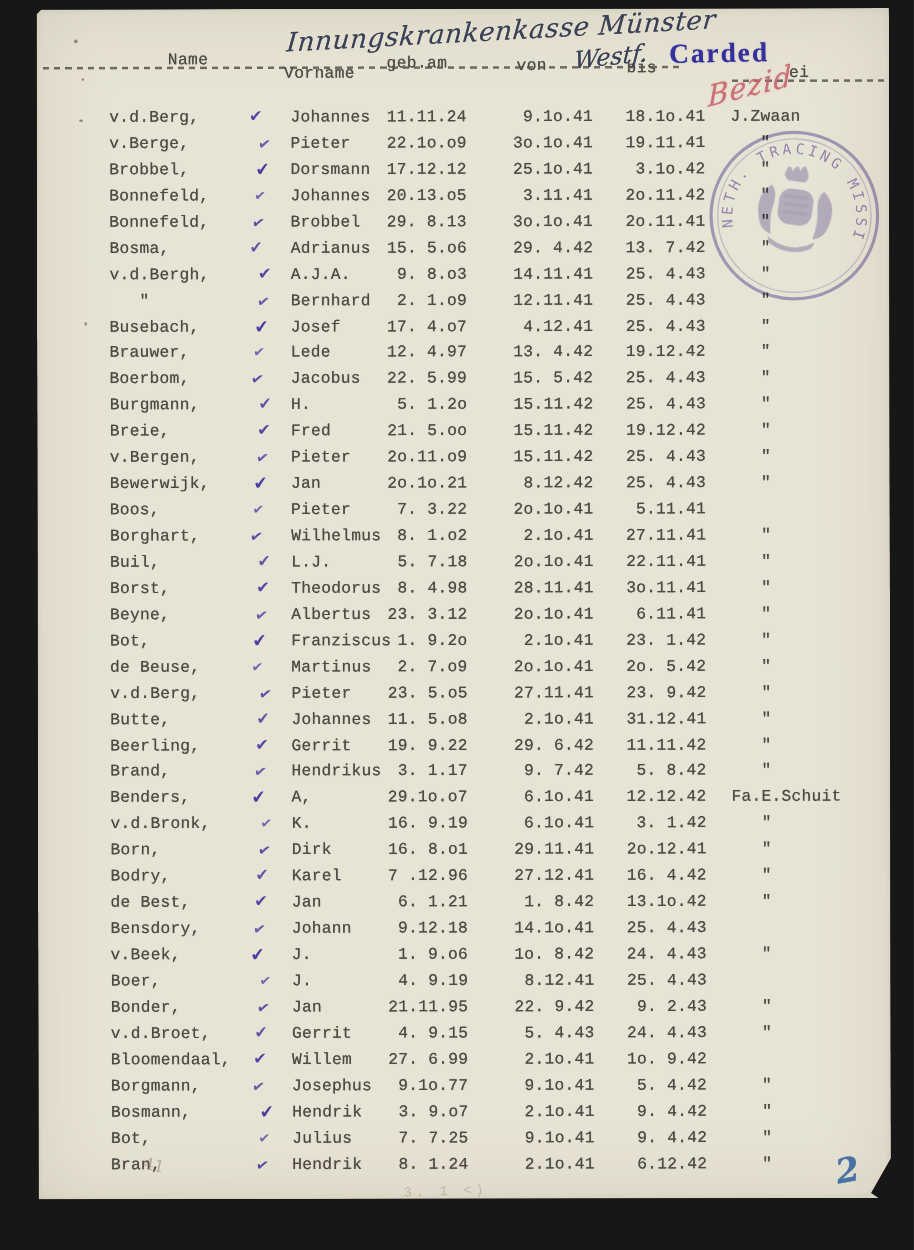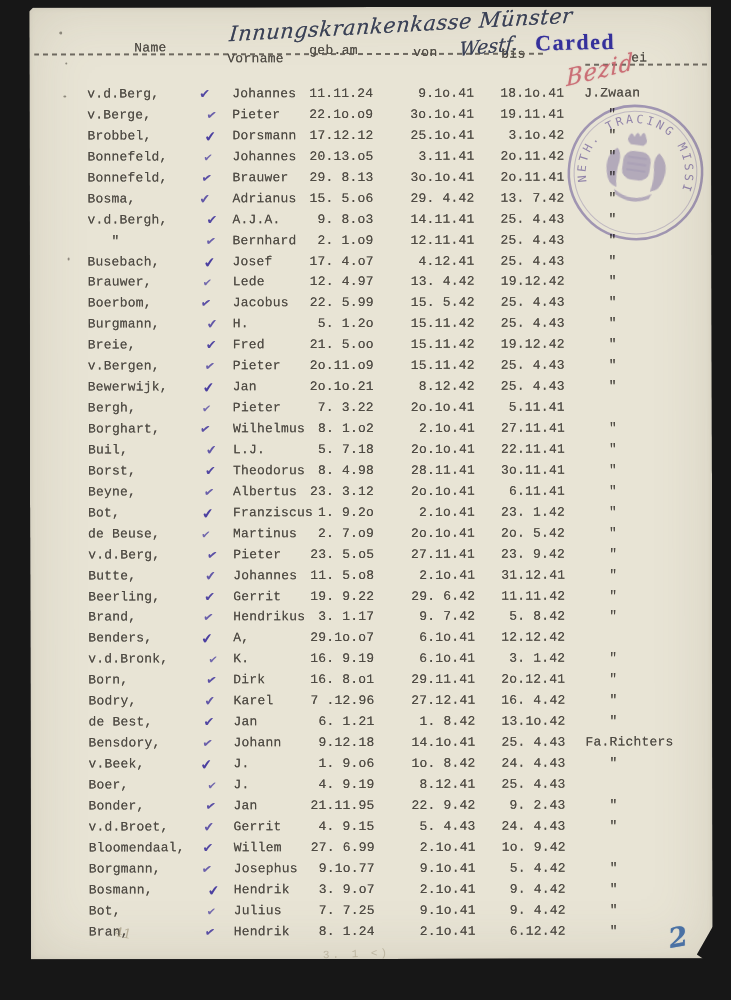--- a/index.html
+++ b/index.html
@@ -113,21 +113,21 @@
         <div class="cell c-check"><span style="font-size: 11px; opacity: 0.75; transform: rotate(4deg); margin-left: -1px;">✔</span></div>
         <div class="cell type c-vorname">Johannes</div>
         <div class="cell type c-geb">20.13.o5</div>
         <div class="cell type c-von">3.11.41</div>
         <div class="cell type c-bis">2o.11.42</div>
         <div class="cell type c-bei ditto">"</div>
       </div>
       <div class="row">
         <div class="cell type c-name">Bonnefeld,</div>
         <div class="cell c-check"><span style="font-size: 12px; opacity: 0.9; transform: rotate(10deg); margin-left: -4px;">✔</span></div>
-        <div class="cell type c-vorname">Brauwer</div>
+        <div class="cell type c-vorname">Brobbel</div>
         <div class="cell type c-geb">29. 8.13</div>
         <div class="cell type c-von">3o.1o.41</div>
         <div class="cell type c-bis">2o.11.41</div>
         <div class="cell type c-bei ditto">"</div>
       </div>
       <div class="row">
         <div class="cell type c-name">Bosma,</div>
         <div class="cell c-check"><span style="font-size: 13px; opacity: 0.85; transform: rotate(-4deg); margin-left: -7px;">✔</span></div>
         <div class="cell type c-vorname">Adrianus</div>
         <div class="cell type c-geb">15. 5.o6</div>
@@ -210,21 +210,21 @@
       <div class="row">
         <div class="cell type c-name">Bewerwijk,</div>
         <div class="cell c-check"><span style="font-size: 14px; opacity: 1; transform: rotate(-6deg); margin-left: -2px;">✔</span></div>
         <div class="cell type c-vorname">Jan</div>
         <div class="cell type c-geb">2o.1o.21</div>
         <div class="cell type c-von">8.12.42</div>
         <div class="cell type c-bis">25. 4.43</div>
         <div class="cell type c-bei ditto">"</div>
       </div>
       <div class="row">
-        <div class="cell type c-name">Bergh,</div>
+        <div class="cell type c-name">Boos,</div>
         <div class="cell c-check"><span style="font-size: 11px; opacity: 0.75; transform: rotate(4deg); margin-left: -5px;">✔</span></div>
         <div class="cell type c-vorname">Pieter</div>
         <div class="cell type c-geb">7. 3.22</div>
         <div class="cell type c-von">2o.1o.41</div>
         <div class="cell type c-bis">5.11.41</div>
       </div>
       <div class="row">
         <div class="cell type c-name">Borghart,</div>
         <div class="cell c-check"><span style="font-size: 12px; opacity: 0.9; transform: rotate(10deg); margin-left: -8px;">✔</span></div>
         <div class="cell type c-vorname">Wilhelmus</div>
@@ -314,20 +314,21 @@
         <div class="cell type c-bis">5. 8.42</div>
         <div class="cell type c-bei ditto">"</div>
       </div>
       <div class="row">
         <div class="cell type c-name">Benders,</div>
         <div class="cell c-check"><span style="font-size: 14px; opacity: 1; transform: rotate(-6deg); margin-left: -6px;">✔</span></div>
         <div class="cell type c-vorname">A,</div>
         <div class="cell type c-geb">29.1o.o7</div>
         <div class="cell type c-von">6.1o.41</div>
         <div class="cell type c-bis">12.12.42</div>
+        <div class="cell type c-bei">Fa.E.Schuit</div>
       </div>
       <div class="row">
         <div class="cell type c-name">v.d.Bronk,</div>
         <div class="cell c-check"><span style="font-size: 11px; opacity: 0.75; transform: rotate(4deg); margin-left: 7px;">✔</span></div>
         <div class="cell type c-vorname">K.</div>
         <div class="cell type c-geb">16. 9.19</div>
         <div class="cell type c-von">6.1o.41</div>
         <div class="cell type c-bis">3. 1.42</div>
         <div class="cell type c-bei ditto">"</div>
       </div>
@@ -358,21 +359,20 @@
         <div class="cell type c-bis">13.1o.42</div>
         <div class="cell type c-bei ditto">"</div>
       </div>
       <div class="row">
         <div class="cell type c-name">Bensdory,</div>
         <div class="cell c-check"><span style="font-size: 12px; opacity: 0.8; transform: rotate(8deg); margin-left: -5px;">✔</span></div>
         <div class="cell type c-vorname">Johann</div>
         <div class="cell type c-geb">9.12.18</div>
         <div class="cell type c-von">14.1o.41</div>
         <div class="cell type c-bis">25. 4.43</div>
-        <div class="cell type c-bei">Fa.Richters</div>
       </div>
       <div class="row">
         <div class="cell type c-name">v.Beek,</div>
         <div class="cell c-check"><span style="font-size: 14px; opacity: 1; transform: rotate(-6deg); margin-left: -8px;">✔</span></div>
         <div class="cell type c-vorname">J.</div>
         <div class="cell type c-geb">1. 9.o6</div>
         <div class="cell type c-von">1o. 8.42</div>
         <div class="cell type c-bis">24. 4.43</div>
         <div class="cell type c-bei ditto">"</div>
       </div>

